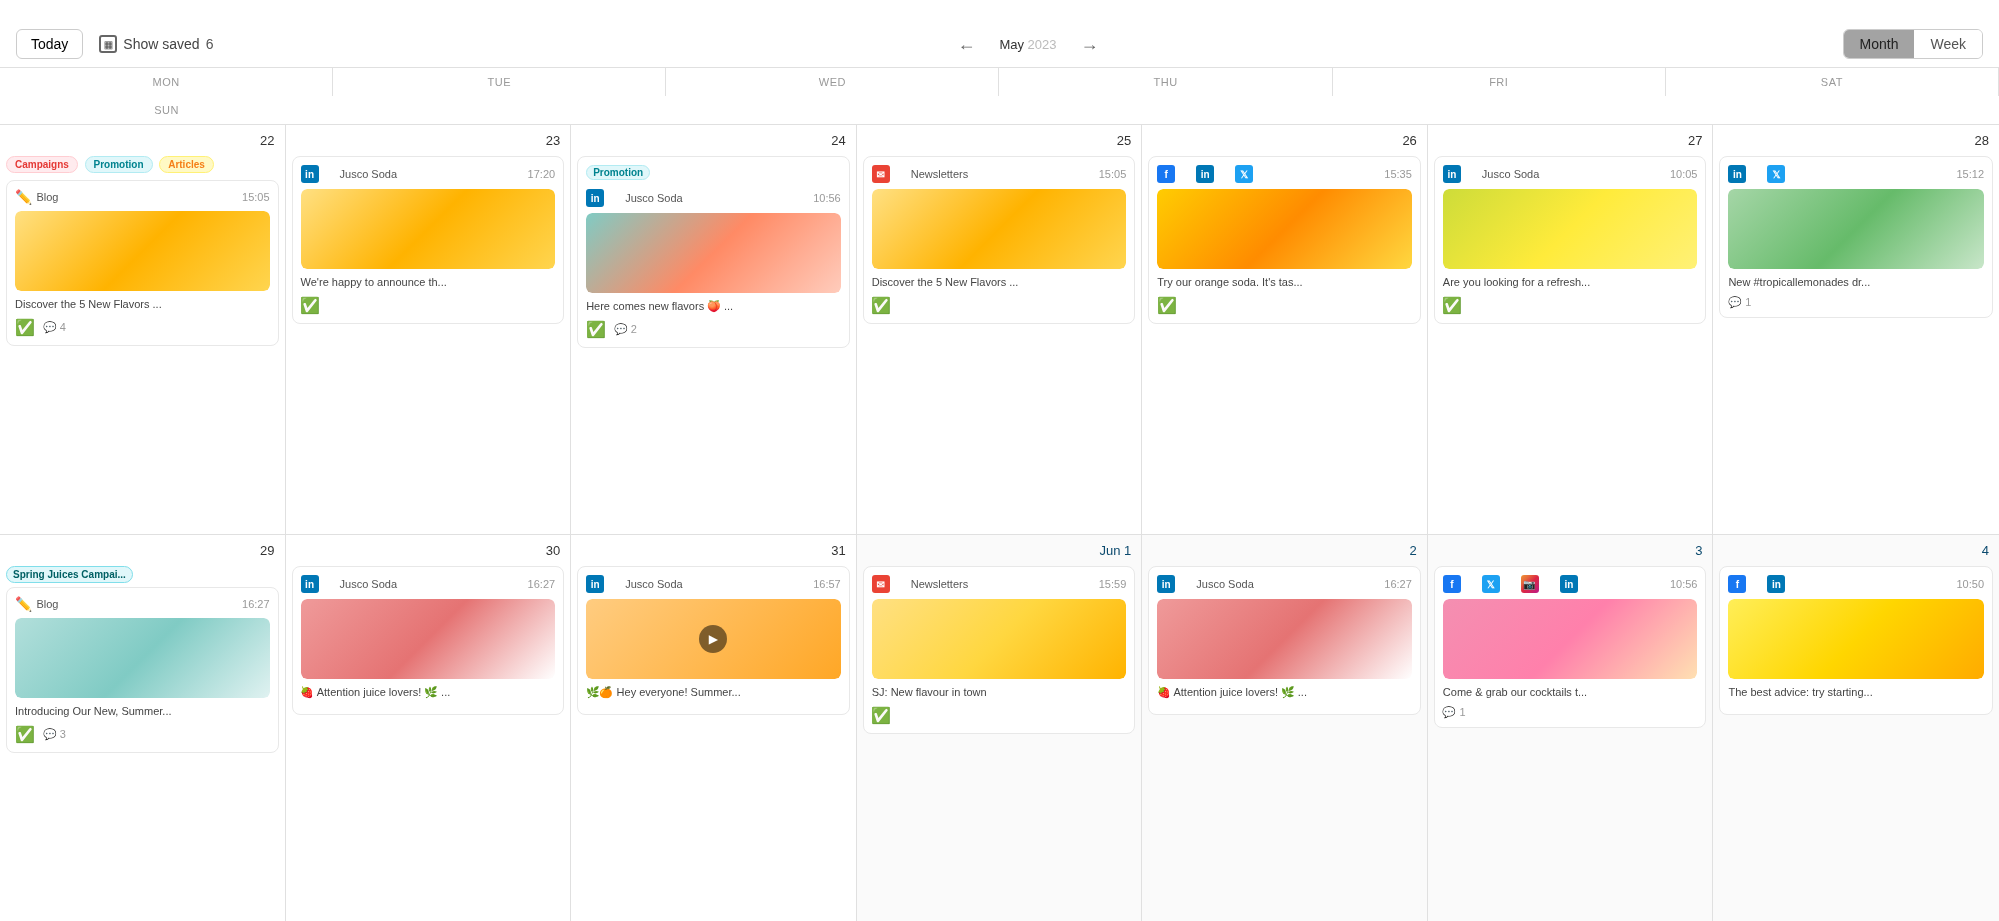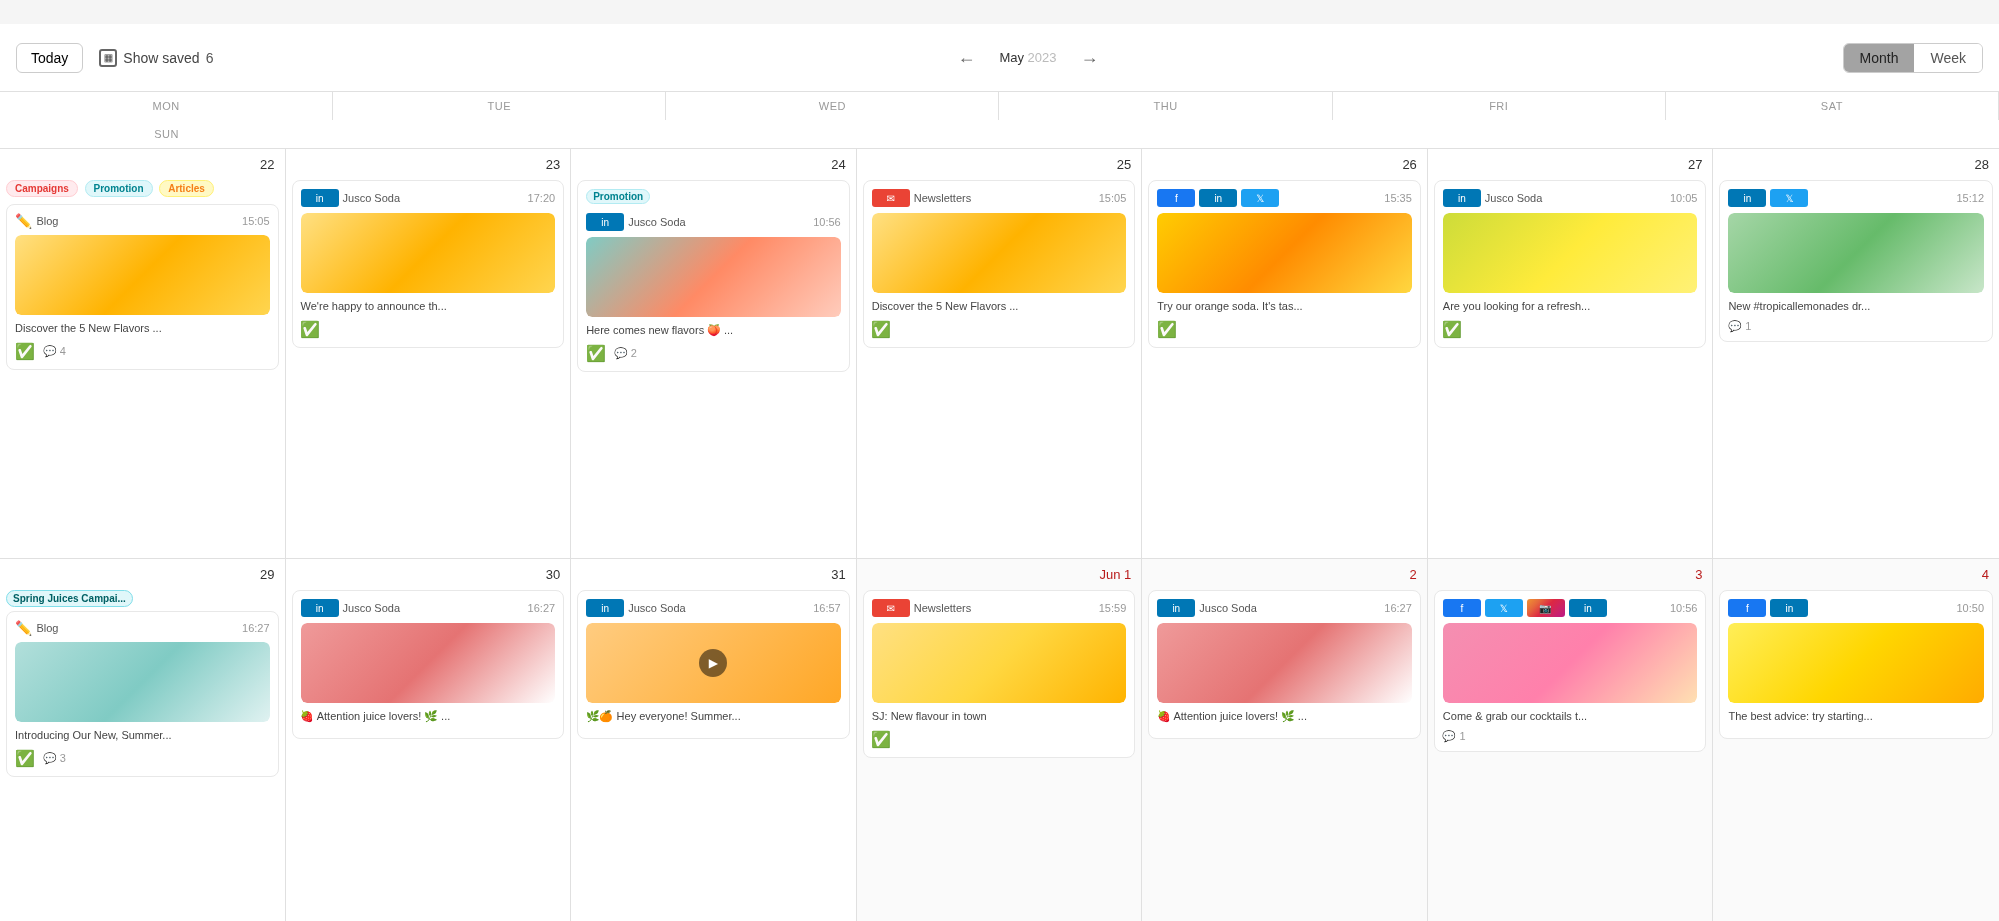--- a/index.html
+++ b/index.html
@@ -1,22 +1,21 @@
 <!DOCTYPE html>
 <html><head>
   <meta charset="utf-8">
   <style>
     * { box-sizing: border-box; margin: 0; padding: 0; }
     body { font-family: -apple-system, BlinkMacSystemFont, 'Segoe UI', sans-serif; background: #f5f5f5; font-size: 13px; color: #333; }
 
     .top-bar {
-      display: flex; align-items: center; justify-content: space-between;
+      display: flex; align-items: flex-end; justify-content: space-between;
       padding: 8px 16px; background: #fff; border-bottom: 1px solid #e0e0e0;
       height: 68px;
-      margin-top: 24px;
     }
     .top-bar-left { display: flex; align-items: center; gap: 16px; }
     .today-btn {
       border: 1px solid #ccc; border-radius: 6px; padding: 6px 14px;
       background: #fff; cursor: pointer; font-size: 14px; font-weight: 500;
     }
     .show-saved {
       display: flex; align-items: center; gap: 6px; cursor: pointer;
       font-size: 14px; color: #444;
     }
@@ -53,44 +52,44 @@
       border-right: 1px solid #e0e0e0; padding: 8px 6px;
       vertical-align: top; position: relative; background: #fff;
       min-height: 400px;
     }
     .day-cell:last-child { border-right: none; }
     .day-cell.other-month { background: #fafafa; }
     .day-num {
       text-align: right; font-size: 13px; color: #bbb; margin-bottom: 8px; padding-right: 4px;
     }
     .day-num.current-month { color: #333; }
-    .day-num.other-month-num { color: #b91c1c; }
+    .day-num.other-month-num { color: #0c4a6e; }
 
     .card {
       background: #fff; border: 1px solid #e8e8e8; border-radius: 8px;
       margin-bottom: 6px; padding: 8px; cursor: pointer; overflow: hidden;
     }
     .card-header { display: flex; align-items: center; justify-content: space-between; margin-bottom: 6px; }
     .card-source { display: flex; align-items: center; gap: 4px; font-size: 11px; color: #555; }
     .card-time { font-size: 11px; color: #999; }
     .card-text { font-size: 11px; color: #444; line-height: 1.4; }
     .card-footer { display: flex; align-items: center; gap: 8px; margin-top: 6px; }
     .check-icon { color: #00c853; font-size: 16px; }
     .comment-icon { display: flex; align-items: center; gap: 2px; font-size: 11px; color: #999; }
 
     .tag { display: inline-block; border-radius: 10px; padding: 2px 8px; font-size: 10px; font-weight: 600; margin-right: 3px; margin-bottom: 3px; }
     .tag-campaigns { background: #ffebee; color: #e53935; border: 1px solid #ffcdd2; }
     .tag-promotion { background: #e0f7fa; color: #00838f; border: 1px solid #b2ebf2; }
     .tag-articles { background: #fff9c4; color: #f57f17; border: 1px solid #fff176; }
     .tag-spring { background: #e0f7fa; color: #006064; border: 1px solid #80deea; }
 
     .platform-icon {
-      width: 38px; height: 18px; border-radius: 3px;
+      width: 18px; height: 18px; border-radius: 3px;
       display: inline-flex; align-items: center; justify-content: center;
-      font-size: 10px; font-weight: 400; color: #fff; margin-right: 0;
+      font-size: 10px; font-weight: 700; color: #fff; margin-right: 17px;
     }
     .pi-linkedin { background: #0077b5; }
     .pi-facebook { background: #1877f2; }
     .pi-twitter { background: #1da1f2; }
     .pi-email { background: #ea4335; border-radius: 3px; }
     .pi-instagram { background: linear-gradient(135deg, #f09433, #e6683c, #dc2743, #cc2366, #bc1888); }
 
     
     .img-lemonade { background: linear-gradient(135deg, #ffe082, #ffb300, #ffd54f); }
     .img-orange { background: linear-gradient(135deg, #ffcc02, #ff8c00, #ffd740); }

